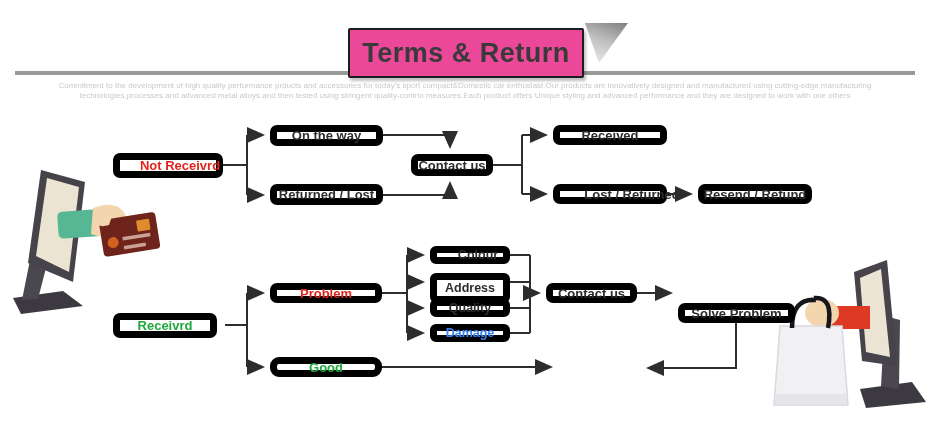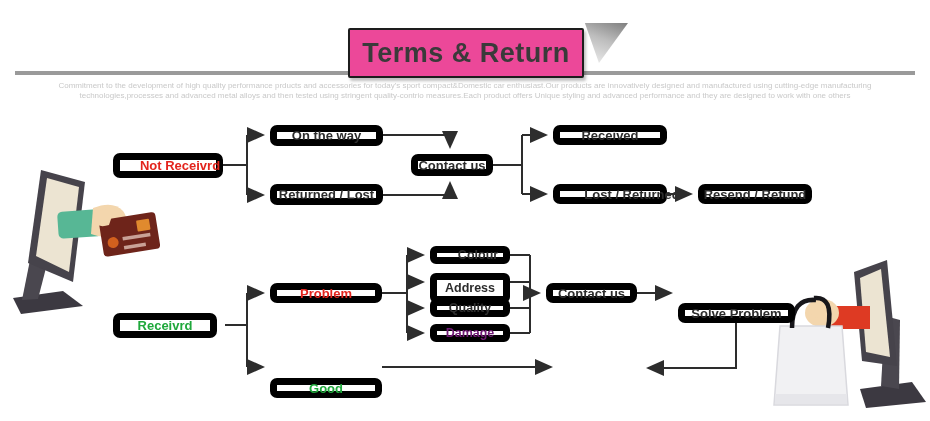--- a/index.html
+++ b/index.html
@@ -82,25 +82,25 @@
   <div class="node" style="left: 113px; top: 153px; width: 110px; height: 25px; color: rgb(227, 36, 29); padding-left: 24px;">Not Receivrd</div>
   <div class="node" style="left: 270px; top: 125px; width: 113px; height: 21px; color: rgb(45, 45, 45);">On the way</div>
   <div class="node" style="left: 270px; top: 184px; width: 113px; height: 21px; color: rgb(45, 45, 45);">Returned / Lost</div>
   <div class="node" style="left: 411px; top: 154px; width: 82px; height: 22px; color: rgb(45, 45, 45);">Contact us</div>
   <div class="node" style="left: 553px; top: 125px; width: 114px; height: 20px; color: rgb(45, 45, 45);">Received</div>
   <div class="node" style="left: 553px; top: 184px; width: 114px; height: 20px; color: rgb(45, 45, 45); padding-left: 44px;">Lost / Returned</div>
   <div class="node" style="left: 698px; top: 184px; width: 114px; height: 20px; color: rgb(45, 45, 45);">Resend / Refund</div>
 
   <div class="node" style="left: 113px; top: 313px; width: 104px; height: 25px; color: rgb(31, 168, 59);">Receivrd</div>
   <div class="node" style="left: 270px; top: 283px; width: 112px; height: 20px; color: rgb(227, 36, 29);">Problem</div>
-  <div class="node" style="left: 270px; top: 378px; width: 112px; height: 20px; color: rgb(31, 168, 59);">Good</div>
+  <div class="node" style="left: 270px; top: 357px; width: 112px; height: 20px; color: rgb(31, 168, 59); border-radius: 9px;">Good</div>
   <div class="node small" style="left: 430px; top: 246px; width: 80px; height: 18px; color: rgb(45, 45, 45); padding-left: 16px;">Colour</div>
   <div class="node small" style="left: 430px; top: 273px; width: 80px; height: 30px; color: rgb(45, 45, 45);">Address</div>
   <div class="node small" style="left: 430px; top: 299px; width: 80px; height: 18px; color: rgb(45, 45, 45);">Quality</div>
-  <div class="node small" style="left: 430px; top: 324px; width: 80px; height: 18px; color: #701a75;">Damage</div>
+  <div class="node small" style="left: 430px; top: 324px; width: 80px; height: 18px; color: #3b82f6;">Damage</div>
   <div class="node" style="left: 546px; top: 283px; width: 91px; height: 20px; color: rgb(45, 45, 45);">Contact us</div>
   <div class="node" style="left: 678px; top: 283px; width: 117px; height: 20px; color: rgb(45, 45, 45); margin-top: 20px;">Solve Problem</div>
 
   <svg class="illus" style="left:5px;top:166px" width="160" height="150" viewBox="0 0 160 150">
     <polygon points="8,132 58,125 78,140 16,148" fill="#3c3941"></polygon>
     <polygon points="25,94 42,98 33,133 17,134" fill="#4a474f"></polygon>
     <polygon points="36,4 80,16 68,116 23,97" fill="#46434b"></polygon>
     <polygon points="42,12 74,21 64,106 31,90" fill="#ece4d2"></polygon>
     <rect x="52" y="46" width="44" height="27" rx="5" fill="#57b795" transform="rotate(-4 52 46)"></rect>
     <path d="M88,42 q20,-8 30,3 q7,9 -2,19 q-12,11 -30,4 z" fill="#f3d6ad"></path>

